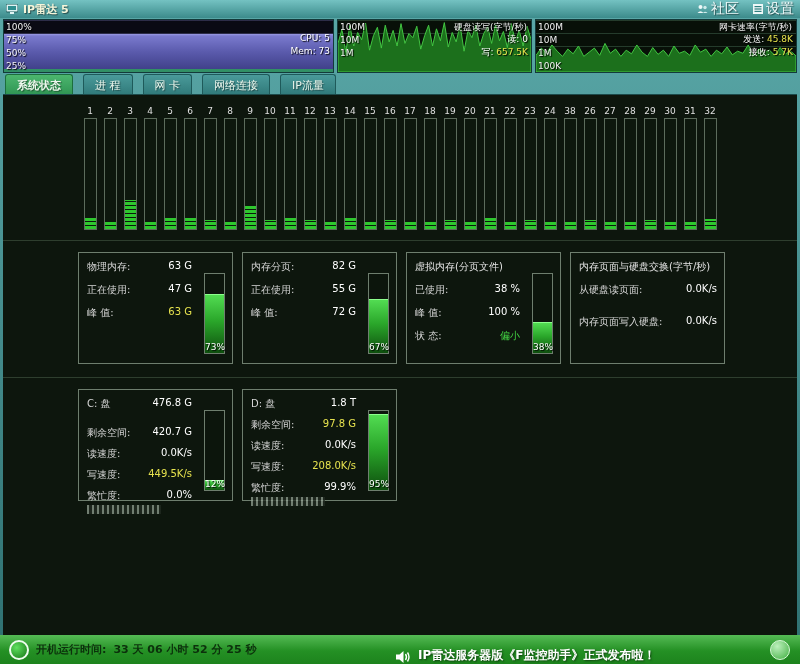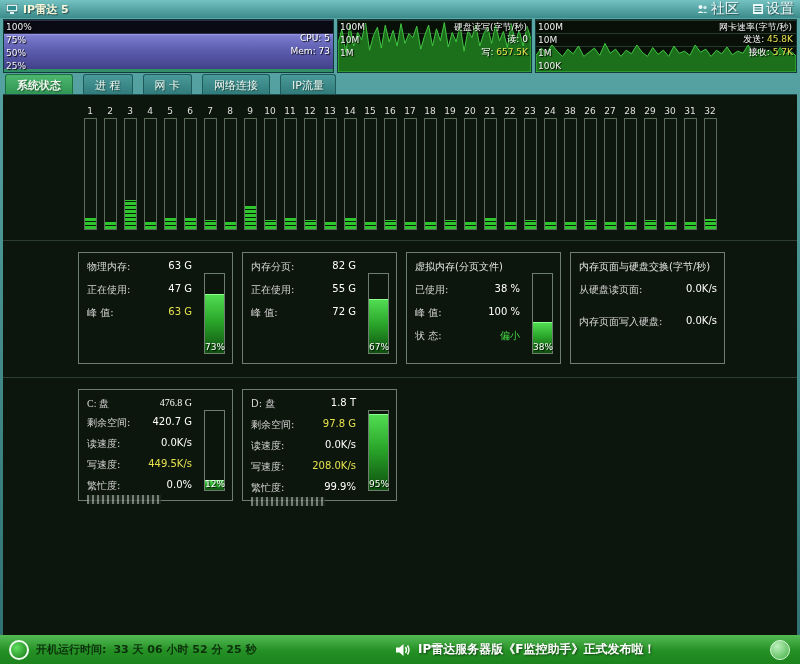--- a/index.html
+++ b/index.html
@@ -76,21 +76,21 @@
   .busy-meter{width:74px;height:9px;margin-top:1px;
     background:repeating-linear-gradient(to right,#93a193 0 2px,#222b22 2px 5px);opacity:.75;}
 
   
   .statusbar{position:absolute;left:0;right:0;bottom:0;height:29px;
     background:linear-gradient(#55bb55,#249024 55%,#1d831d);display:flex;align-items:center;
     padding:0 9px;box-sizing:border-box;}
   .sb-left{display:flex;align-items:center;gap:7px;color:#0c300c;font-weight:bold;font-size:11px;}
   .clock-icon{width:16px;height:16px;border-radius:50%;border:2px solid #eefcee;
     background:radial-gradient(circle at 35% 35%,#5fe05f,#157515);box-sizing:content-box;}
-  .sb-center{position:absolute;left:396px;top:0;bottom:0;display:flex;align-items:center;gap:7px;
+  .sb-center{position:absolute;left:396px;top:0;bottom:0;display:flex;align-items:flex-end;gap:7px;
     color:#ffffff;font-weight:bold;font-size:12px;text-shadow:1px 1px 2px rgba(0,0,0,.55);}
   .sb-right-icon{position:absolute;right:10px;top:5px;width:18px;height:18px;border-radius:50%;
     border:1px solid #d8f8d8;background:radial-gradient(circle at 35% 30%,#bdf0bd,#3faf3f);}
 </style>
 </head>
 <body>
 
 <div class="window">
 
   <div class="titlebar">
@@ -466,21 +466,21 @@
         <div class="prow wide" style="margin-top:18px;">
             <span class="plabel">内存页面写入硬盘:</span>
             <span class="pvalue">0.0K/s</span>
           </div>
       </div>
     </div>
 
     <div class="panel-row disk-row">
 
       <div class="panel">
-        <div class="prow" style="margin-bottom:5px;font-family:Liberation Serif, serif;">
+        <div class="prow" style="margin-bottom:15px;">
             <span class="plabel">C: 盘</span>
             <span class="pvalue">476.8 G</span>
           </div>
         <div class="prow" style="margin-bottom:7px;">
             <span class="plabel">剩余空间:</span>
             <span class="pvalue">420.7 G</span>
           </div>
         <div class="prow" style="margin-bottom:7px;">
             <span class="plabel">读速度:</span>
             <span class="pvalue">0.0K/s</span>

